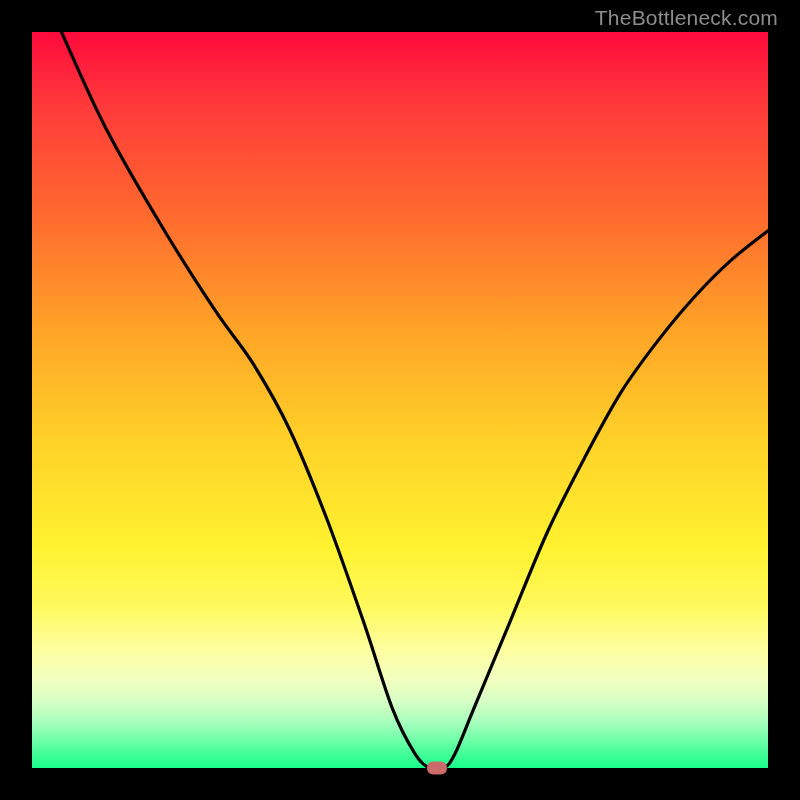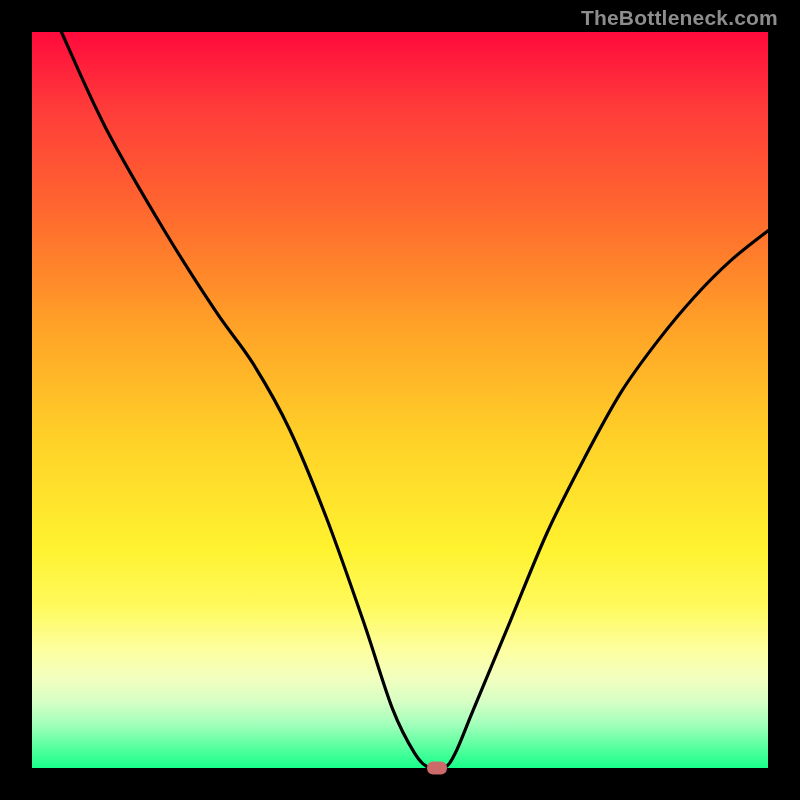--- a/index.html
+++ b/index.html
@@ -38,21 +38,21 @@
       #5cffa0 97%,
       #18ff8a 100%
     );
   }
   .watermark {
     position: absolute;
     top: 6px;
     right: 22px;
     color: #8d8d8d;
     font-size: 21px;
-    font-weight: 700;
+    font-weight: 400;
     letter-spacing: 0.2px;
     user-select: none;
   }
   svg.curve {
     position: absolute;
     left: 0;
     top: 0;
     width: 736px;
     height: 736px;
     overflow: visible;

